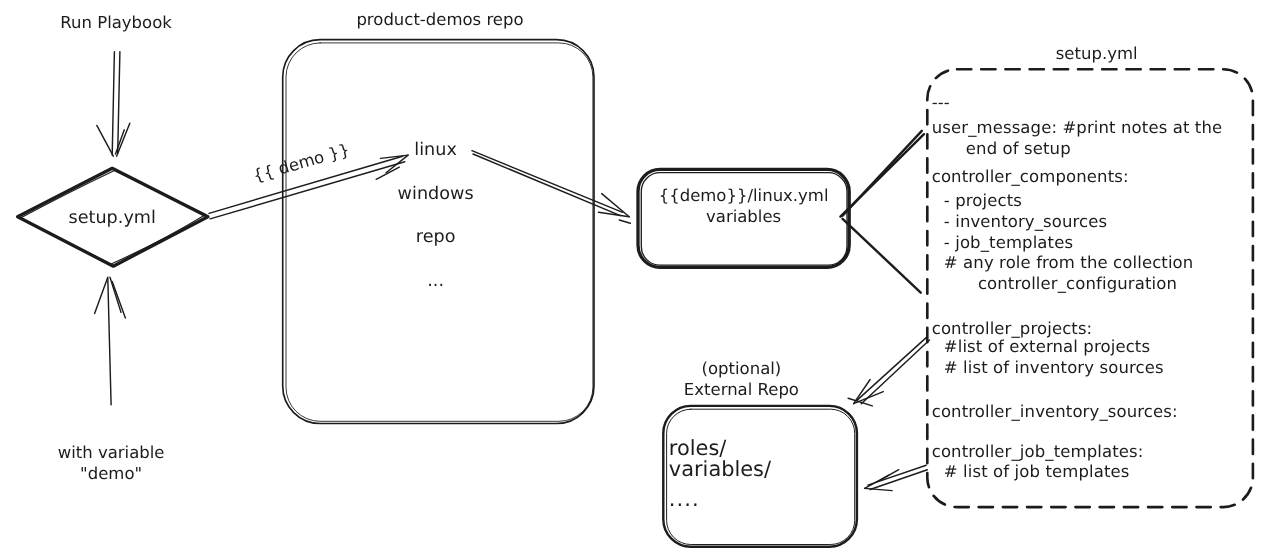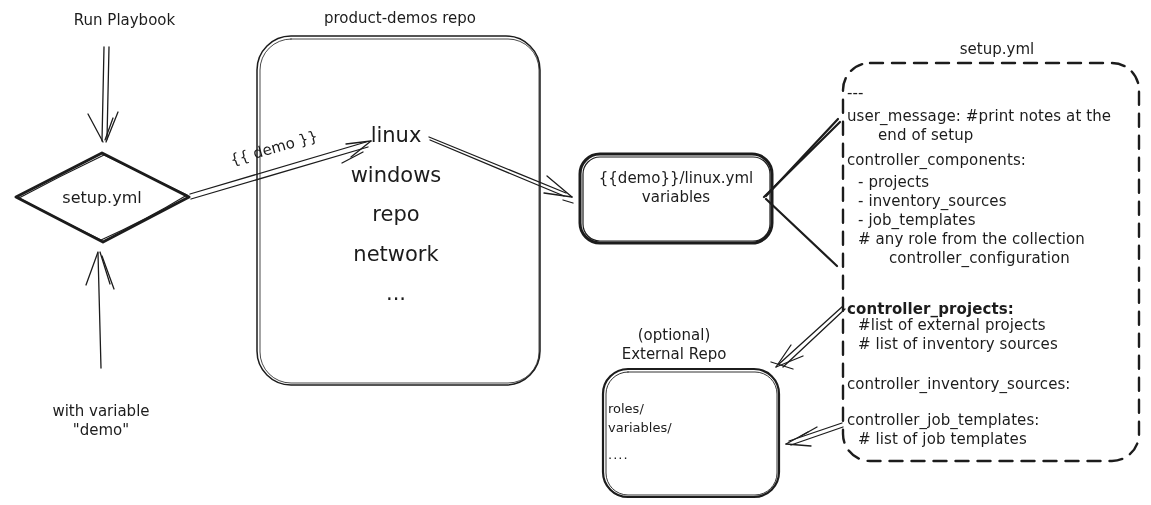--- a/index.html
+++ b/index.html
@@ -8,36 +8,36 @@
     font-family:"DejaVu Sans",sans-serif;color:#1c1c1c;overflow:hidden;
   }
   svg.overlay{position:absolute;left:0;top:0;width:1151px;height:505px;}
   .txt{position:absolute;white-space:nowrap;line-height:1.25;}
   .center{text-align:center;}
   .f15{font-size:15px;}
   .f16{font-size:16px;}
   .demo-label{transform:rotate(-16deg);transform-origin:center;}
   
   .repo-items{position:absolute;left:336px;top:126px;width:120px;text-align:center;}
-  .repo-items .item{font-size:21px;line-height:19.5px;margin-bottom:20px;}
+  .repo-items .item{font-size:16px;line-height:19.5px;margin-bottom:20px;}
   
   .yaml{position:absolute;left:847px;top:84px;width:292px;font-size:15px;letter-spacing:0.1px;}
   .yl{white-space:nowrap;line-height:19px;}
   .ind1{padding-left:11px;}
   .ind2{padding-left:31px;}
   .ind3{padding-left:42px;}
   .mt4{margin-top:4px;}
   .mt18{margin-top:6px;}
   .mt3{margin-top:3px;}
-  .mt22{margin-top:32px;font-weight:bold;}
+  .mt22{margin-top:22px;}
   .mtm3{margin-top:-3px;}
   .mt21{margin-top:21px;}
   .mt17{margin-top:17px;}
   
-  .ext-items{position:absolute;left:608px;top:399px;font-size:13px;}
+  .ext-items{position:absolute;left:608px;top:399px;font-size:19px;}
   .ext-items .item{line-height:19px;}
   .ext-items .item.last{margin-top:8px;letter-spacing:1px;}
 </style>
 </head>
 <body>
 
 <div class="canvas">
 
   <svg class="overlay" viewBox="0 0 1151 505" fill="none" stroke="#1c1c1c" stroke-linecap="round" stroke-linejoin="round">
 
@@ -112,38 +112,37 @@
 
     <g stroke-width="1.3">
       <path d="M842 423 L789 441"></path>
       <path d="M843 427 L791 445"></path>
       <path d="M786 444 L808 432"></path>
       <path d="M786 444 L811 446"></path>
       <path d="M801 436 L817 427"></path>
     </g>
   </svg>
 
-  <div class="txt center f15" style="left:67px;top:11px;width:115px;">Run Playbook</div>
+  <div class="txt center f15" style="left:48px;top:11px;width:115px;">Run Playbook</div>
 
   <div class="txt center f16" style="left:42px;top:188px;width:120px;">setup.yml</div>
 
   <div class="txt center f15" style="left:40px;top:373px;width:122px;margin-top:29px;">
     <div>with variable</div>
     <div>"demo"</div>
   </div>
 
   <div class="txt center f15 demo-label" style="left:226px;top:139px;width:96px;">{{ demo }}</div>
 
   <div class="txt center f15" style="left:320px;top:9px;width:160px;">product-demos repo</div>
 
   <div class="repo-items">
     <div class="item">linux</div>
     <div class="item">windows</div>
     <div class="item">repo</div>
-    <div class="item">network</div>
     <div class="item">...</div>
   </div>
 
   <div class="txt center f15" style="left:586px;top:169px;width:180px;">
     <div>{{demo}}/linux.yml</div>
     <div>variables</div>
   </div>
 
   <div class="txt center f15" style="left:604px;top:326px;width:140px;">
     <div>(optional)</div>

